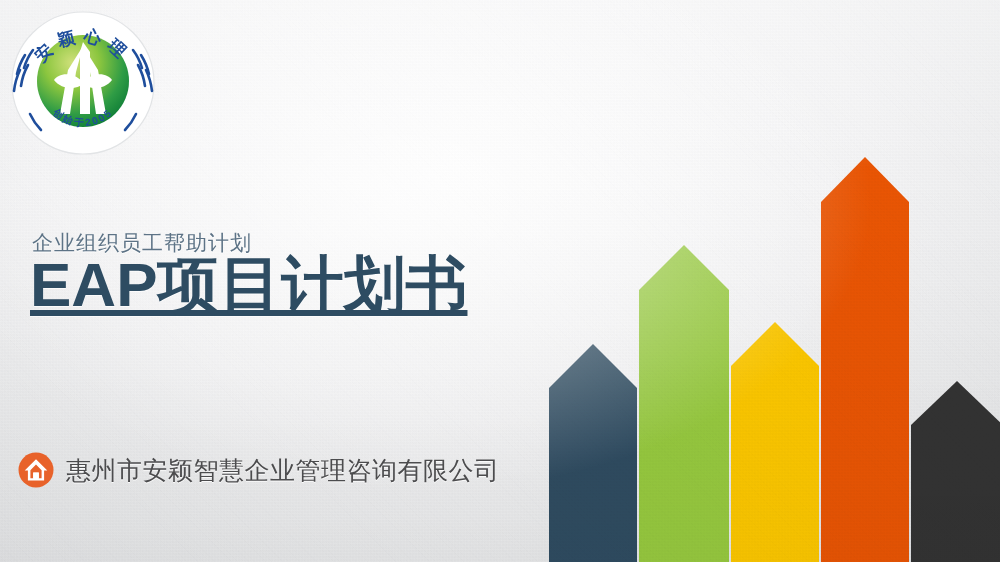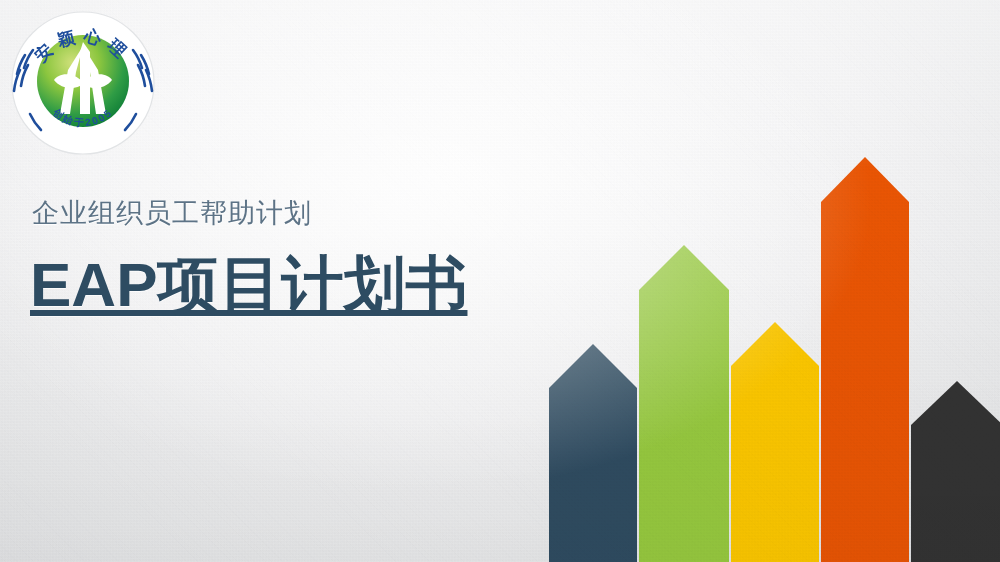--- a/index.html
+++ b/index.html
@@ -54,22 +54,22 @@
     left: 8px;
     top: 8px;
     width: 150px;
     height: 150px;
   }
 
   
   .subtitle {
     position: absolute;
     left: 32px;
-    top: 195px;
-    font-size: 27px;
+    top: 229px;
+    font-size: 21px;
     letter-spacing: 1px;
     color: #5d7386;
     font-weight: 400;
     white-space: nowrap;
     text-shadow: 0 1px 0 rgba(255,255,255,.85);
   }
   .title {
     position: absolute;
     left: 30px;
     top: 252px;
@@ -167,14 +167,23 @@
     </text>
     <text font-size="10" font-weight="700" fill="#1f4e9c" letter-spacing="2.2">
       <textPath href="#arcBot" startOffset="50%" text-anchor="middle">创始于2005</textPath>
     </text>
   </svg>
 
   <div class="subtitle">企业组织员工帮助计划</div>
 
   <div class="title">EAP项目计划书</div>
 
+  <div class="company">
+    <svg class="company-icon" viewBox="0 0 36 36">
+      <circle cx="18" cy="18" r="17.5" fill="#e8622a"></circle>
+      <path d="M 18 7.2 L 29.3 18.4 L 26.1 18.4 L 26.1 28.6 L 9.9 28.6 L 9.9 18.4 L 6.7 18.4 Z" fill="#ffffff"></path>
+      <path d="M 18 12.6 L 23.6 18.2 L 23.6 26.3 L 20.8 26.3 L 20.8 20.6 L 15.2 20.6 L 15.2 26.3 L 12.4 26.3 L 12.4 18.2 Z" fill="#e8622a"></path>
+      <rect x="15.2" y="20.6" width="5.6" height="5.7" fill="#ffffff"></rect>
+    </svg>
+    <div class="company-name">惠州市安颖智慧企业管理咨询有限公司</div>
+  </div>
 
 </div>
 
 </body></html>

